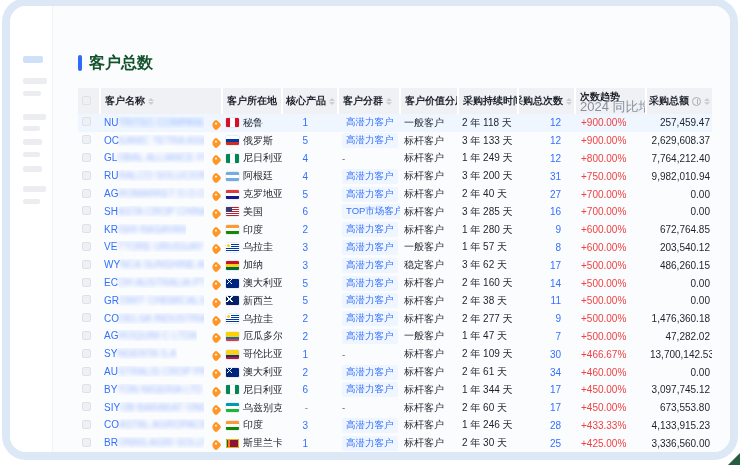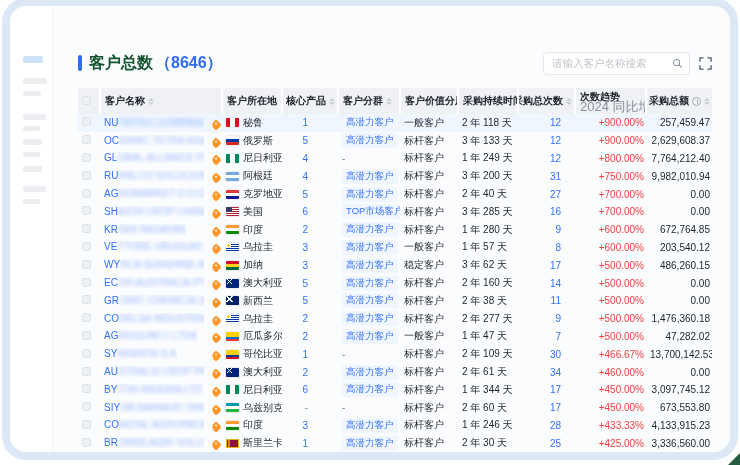--- a/index.html
+++ b/index.html
@@ -95,21 +95,21 @@
   .flag-uzbekistan{background:linear-gradient(#0099b5 33%,#fff 33%,#fff 67%,#1eb53a 67%);}
   .flag-srilanka{background:linear-gradient(90deg,#006a44 0 15%,#ff7420 15% 30%,#8d153a 30%);box-shadow:0 0 0 1px #e0b818 inset;}
 
   .c-loc { display:flex; align-items:center; }
   .c-prod { text-align:right; padding-right:30px; color:#3370ff; }
   .c-prod.dash { color:#86909c; }
   .pill { display:inline-block; background:#f0f6ff; color:#3370ff; border-radius:2px; padding:1px 4px; font-size:9.5px; }
   .pill.dash { background:transparent; color:#4e5969; padding:0; }
   .c-tier,.c-dur { color:#1d2129; }
   .c-cnt { text-align:right; padding-right:14px; color:#3370ff; }
-  .c-trd { color:#f04141; padding-left:6px;text-align:right; }
+  .c-trd { color:#f04141; padding-left:6px; }
   .c-amt { text-align:right; padding-right:2px; }
 </style>
 </head>
 <body>
 
 <div class="window">
 
   <div class="dots">
     <span class="dot r"></span>
     <span class="dot y"></span>
@@ -127,33 +127,20 @@
     <span class="sb-bar" style="top:160px;width:19px;height:6px;"></span>
     <span class="sb-bar" style="top:180px;width:23px;height:6px;"></span>
     <span class="sb-bar" style="top:193px;width:17px;height:5px;"></span>
   </div>
 
   <div class="content">
 
     <div class="titlebar">
       <span class="accent"></span>
       <span class="page-title">客户总数</span>
-      <span class="page-count">（8646）</span>
-      <div class="search-wrap">
-        <div class="search-box">
-          <input type="text" placeholder="请输入客户名称搜索" style="">
-          <svg width="11" height="11" viewBox="0 0 12 12">
-            <circle cx="5" cy="5" r="3.4" fill="none" stroke="#86909c" stroke-width="1.1"></circle>
-            <line x1="7.6" y1="7.6" x2="10.6" y2="10.6" stroke="#86909c" stroke-width="1.1"></line>
-          </svg>
-        </div>
-        <svg width="13" height="13" viewBox="0 0 14 14">
-          <path d="M1 5V1h4 M9 1h4v4 M13 9v4H9 M5 13H1V9" fill="none" stroke="#4e5969" stroke-width="1.4"></path>
-        </svg>
-      </div>
     </div>
 
     <div class="tbl-wrap">
       <table>
         <colgroup>
           <col class="w-cb">
             <col class="w-name">
             <col class="w-loc">
             <col class="w-prod">
             <col class="w-seg">

